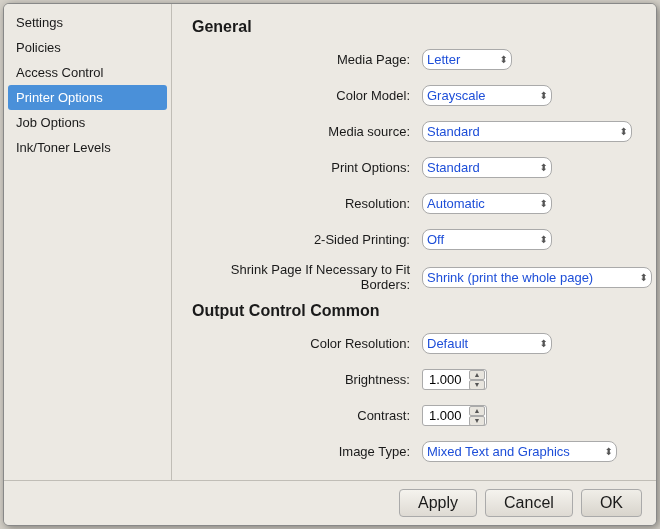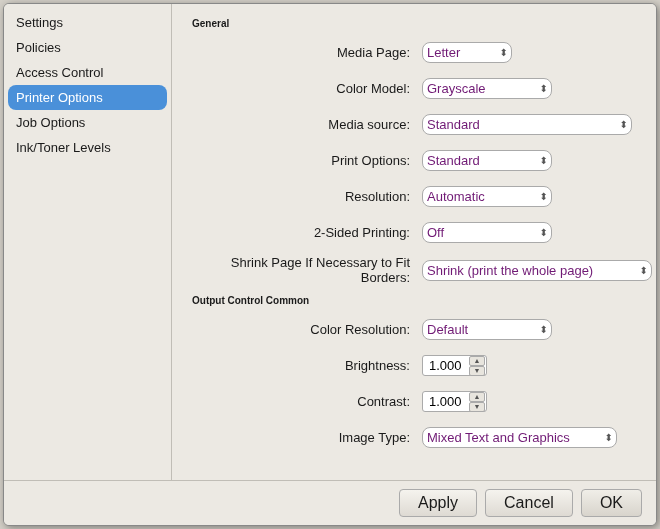--- a/index.html
+++ b/index.html
@@ -40,33 +40,33 @@
     .sidebar-item {
       padding: 5px 12px;
       cursor: pointer;
       color: #1a1a1a;
       font-size: 13px;
       white-space: nowrap;
     }
     .sidebar-item.active {
       background: #4a90d9;
       color: white;
-      border-radius: 8px;
+      border-radius: 3px;
       margin: 0 4px;
       padding: 5px 8px;
     }
     .content {
       flex: 1;
       padding: 14px 20px;
       overflow-y: auto;
       background: #ece9e3;
     }
     .section-title {
       font-weight: bold;
-      font-size: 10px;
+      font-size: 16px;
       margin-bottom: 10px;
       color: #1a1a1a;
     }
     .form-row {
       display: flex;
       align-items: center;
       margin-bottom: 10px;
       min-height: 26px;
     }
     .form-label {
@@ -80,21 +80,21 @@
     .form-control {
       display: flex;
       align-items: center;
     }
     select {
       background: #ffffff;
       border: 1px solid #aaa;
       border-radius: 8px;
       padding: 2px 4px;
       font-size: 13px;
-      color: #701a75;
+      color: #1d4ed8;
       appearance: none;
       -webkit-appearance: none;
       padding-right: 20px;
       position: relative;
       cursor: pointer;
     }
     .select-wrapper {
       position: relative;
       display: inline-block;
     }

